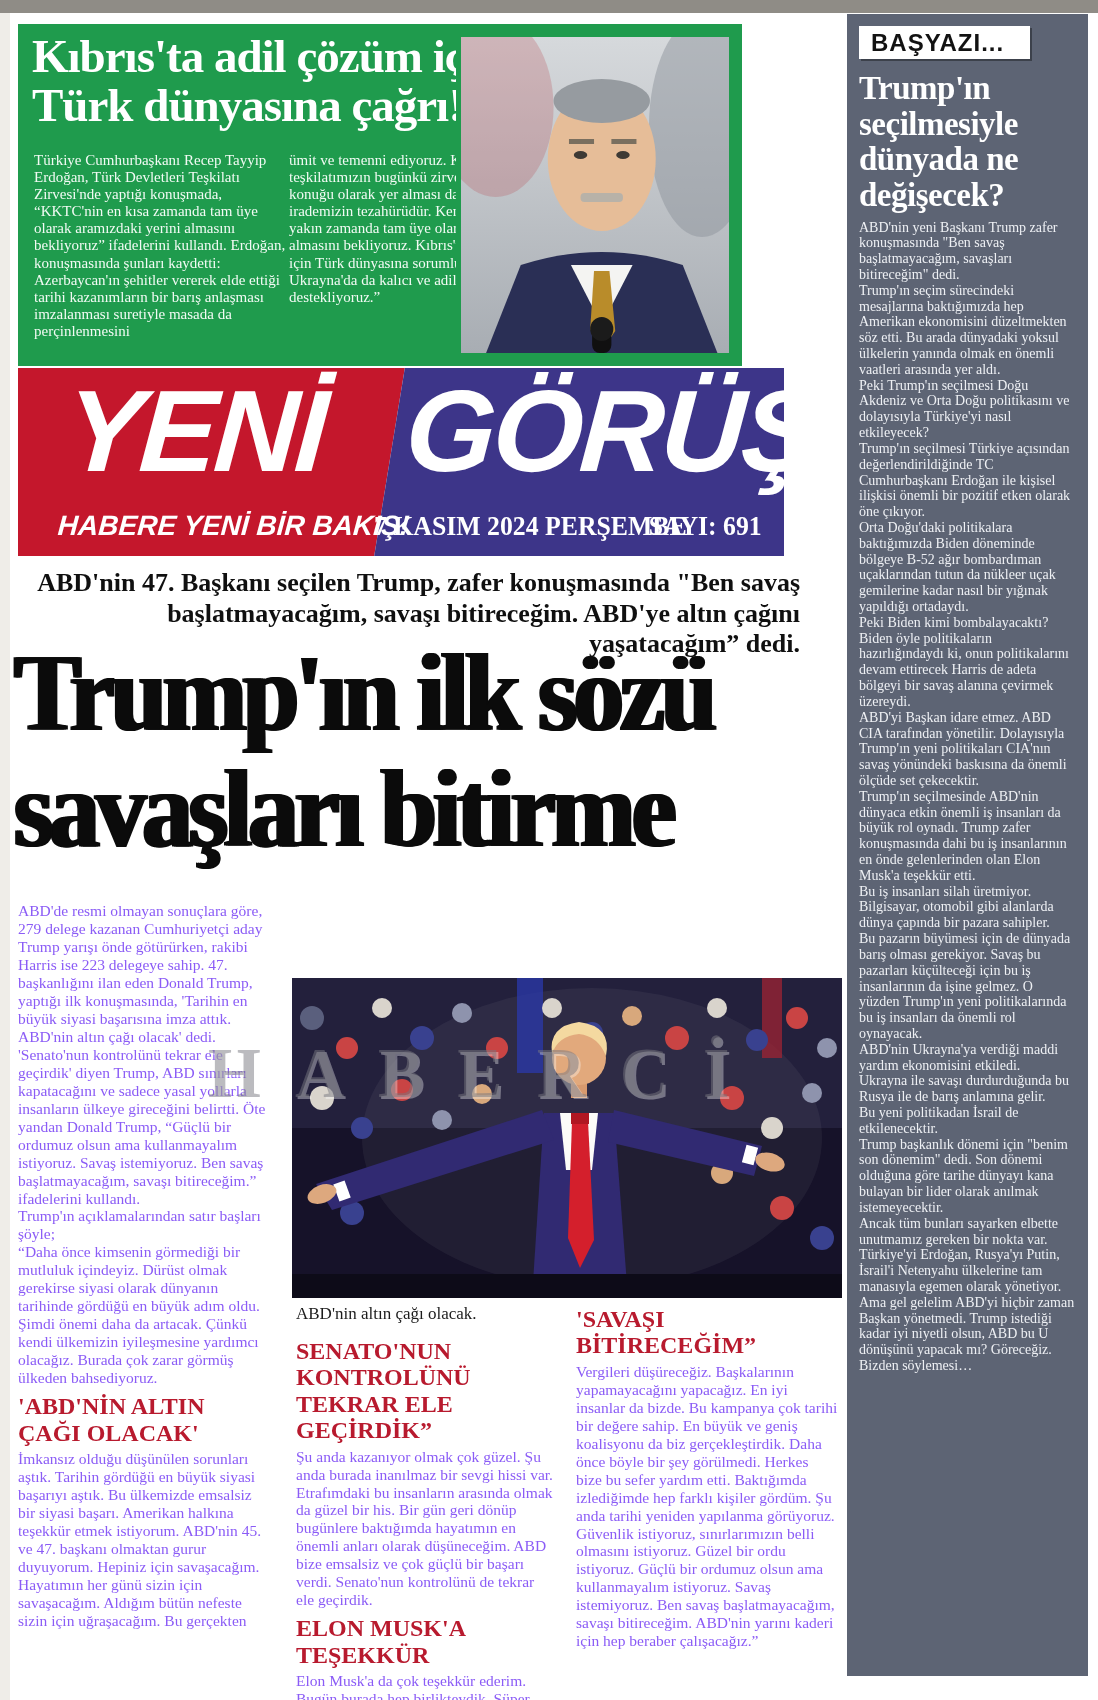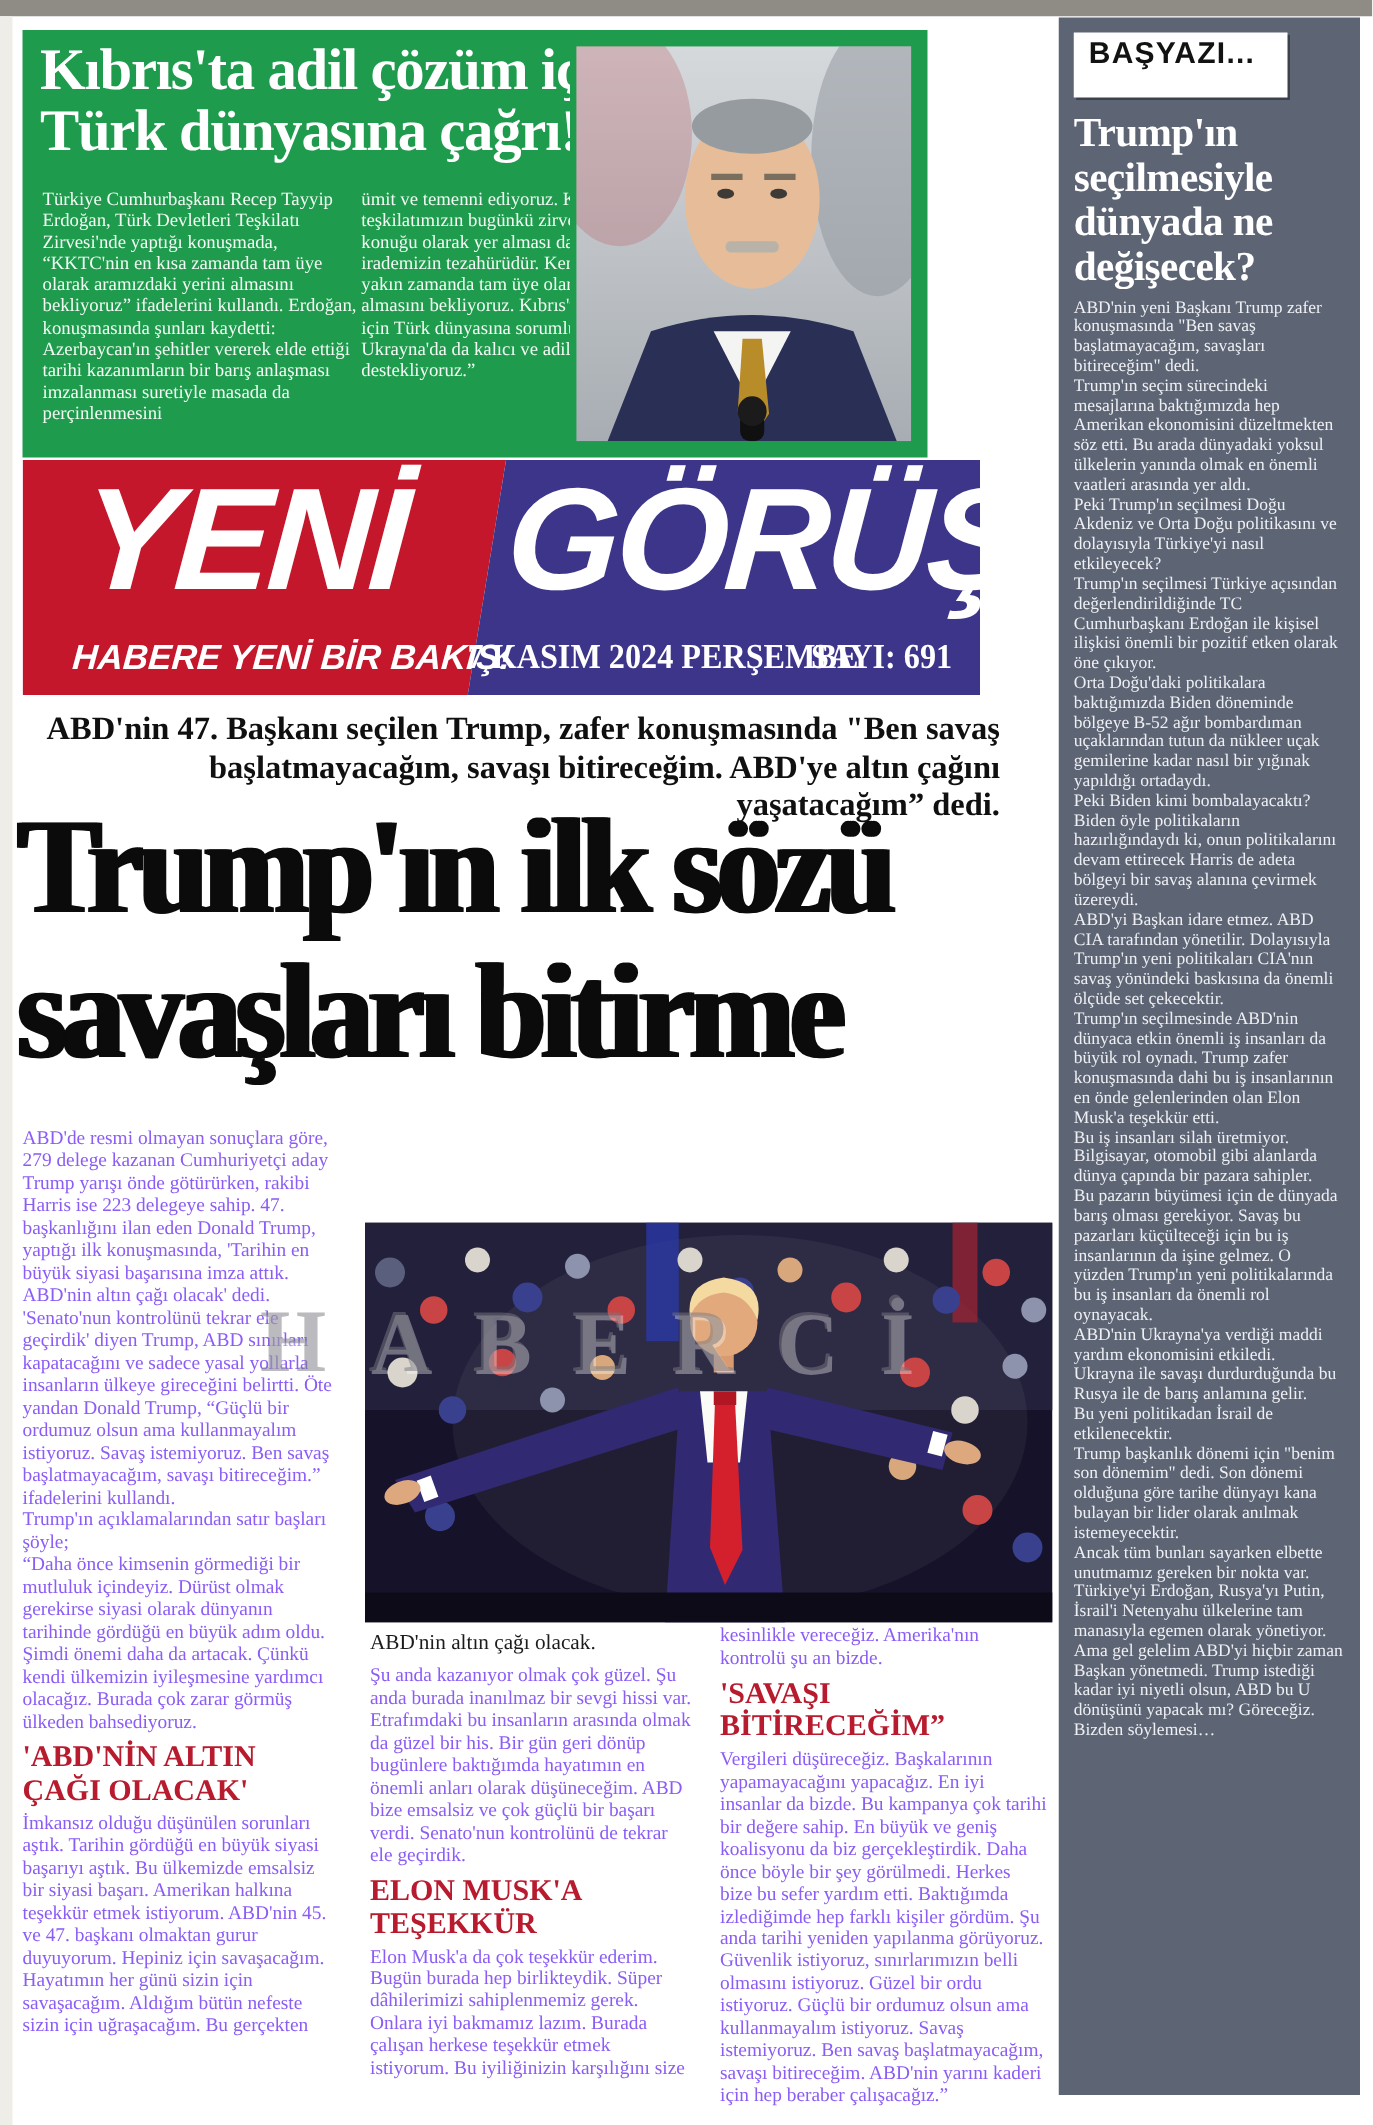--- a/index.html
+++ b/index.html
@@ -54,21 +54,21 @@
   .photo-main svg { width:100%; height:100%; display:block; }
 
   .watermark { position:absolute; left:208px; top:1032px; z-index:6;
       font-weight:bold; font-size:68px; letter-spacing:34px; color:rgba(120,120,128,.5);
       text-shadow:2px 2px 0 rgba(255,255,255,.35); transform:scaleY(1.05); transform-origin:top left; }
 
   
   .sidebar { position:absolute; left:847px; top:14px; width:241px; height:1662px;
       background:#5d6474; padding:12px 12px 10px 12px; overflow:hidden; }
   .basyazi-bar { display:inline-block; background:#ffffff; color:#121212; font-family:"Liberation Sans", sans-serif;
-      font-weight:bold; font-size:24px; padding:3px 26px 21px 12px; letter-spacing:1px;
+      font-weight:bold; font-size:24px; padding:3px 26px 2px 12px; letter-spacing:1px;
       box-shadow:2px 2px 0 rgba(0,0,0,.35); }
   .ed-title { color:#ffffff; font-weight:bold; font-size:33px; line-height:1.08; margin:12px 0 6px 0; letter-spacing:-0.5px; }
   .ed-body { color:#eef0f4; font-size:14px; line-height:1.13; white-space:pre-line; }
 </style>
 </head>
 <body>
 
 <div class="page">
 
   <div class="top-strip"></div>
@@ -182,27 +182,27 @@
         <circle cx="287" cy="80" r="27" fill="#e2a97c"></circle>
         <path d="M260,76 Q256,48 287,44 Q320,48 314,78 Q306,58 287,56 Q266,58 260,76 Z" fill="#f4d9a0"></path>
       </g>
       <rect x="0" y="296" width="550" height="24" fill="#0d0b18"></rect>
     </svg>
   </figure>
 
   <figcaption class="caption">ABD'nin altın çağı olacak.</figcaption>
 
   <div class="col2">
+    <h3 class="subhead">SENATO'NUN KONTROLÜNÜ TEKRAR ELE GEÇİRDİK”</h3>
     <p class="bodytext">Şu anda kazanıyor olmak çok güzel. Şu anda burada inanılmaz bir sevgi hissi var. Etrafımdaki bu insanların arasında olmak da güzel bir his. Bir gün geri dönüp bugünlere baktığımda hayatımın en önemli anları olarak düşüneceğim. ABD bize emsalsiz ve çok güçlü bir başarı verdi. Senato'nun kontrolünü de tekrar ele geçirdik.</p>
     <h3 class="subhead">ELON MUSK'A TEŞEKKÜR</h3>
     <p class="bodytext">Elon Musk'a da çok teşekkür ederim. Bugün burada hep birlikteydik. Süper dâhilerimizi sahiplenmemiz gerek. Onlara iyi bakmamız lazım. Burada çalışan herkese teşekkür etmek istiyorum. Bu iyiliğinizin karşılığını size</p>
   </div>
 
   <div class="col3">
-    <p class="bodytext">kesinlikle vereceğiz. Amerika'nın kontrolü şu an bizde.</p>
     <h3 class="subhead">'SAVAŞI BİTİRECEĞİM”</h3>
     <p class="bodytext">Vergileri düşüreceğiz. Başkalarının yapamayacağını yapacağız. En iyi insanlar da bizde. Bu kampanya çok tarihi bir değere sahip. En büyük ve geniş koalisyonu da biz gerçekleştirdik. Daha önce böyle bir şey görülmedi. Herkes bize bu sefer yardım etti. Baktığımda izlediğimde hep farklı kişiler gördüm. Şu anda tarihi yeniden yapılanma görüyoruz. Güvenlik istiyoruz, sınırlarımızın belli olmasını istiyoruz. Güzel bir ordu istiyoruz. Güçlü bir ordumuz olsun ama kullanmayalım istiyoruz. Savaş istemiyoruz. Ben savaş başlatmayacağım, savaşı bitireceğim. ABD'nin yarını kaderi için hep beraber çalışacağız.”</p>
   </div>
 
   <div class="watermark">HABERCİ</div>
 
   <aside class="sidebar">
     <div class="basyazi-bar">BAŞYAZI...</div>
     <h2 class="ed-title">Trump'ın seçilmesiyle dünyada ne değişecek?</h2>
     <p class="ed-body">ABD'nin  yeni Başkanı Trump zafer konuşmasında  "Ben savaş başlatmayacağım, savaşları bitireceğim" dedi.

